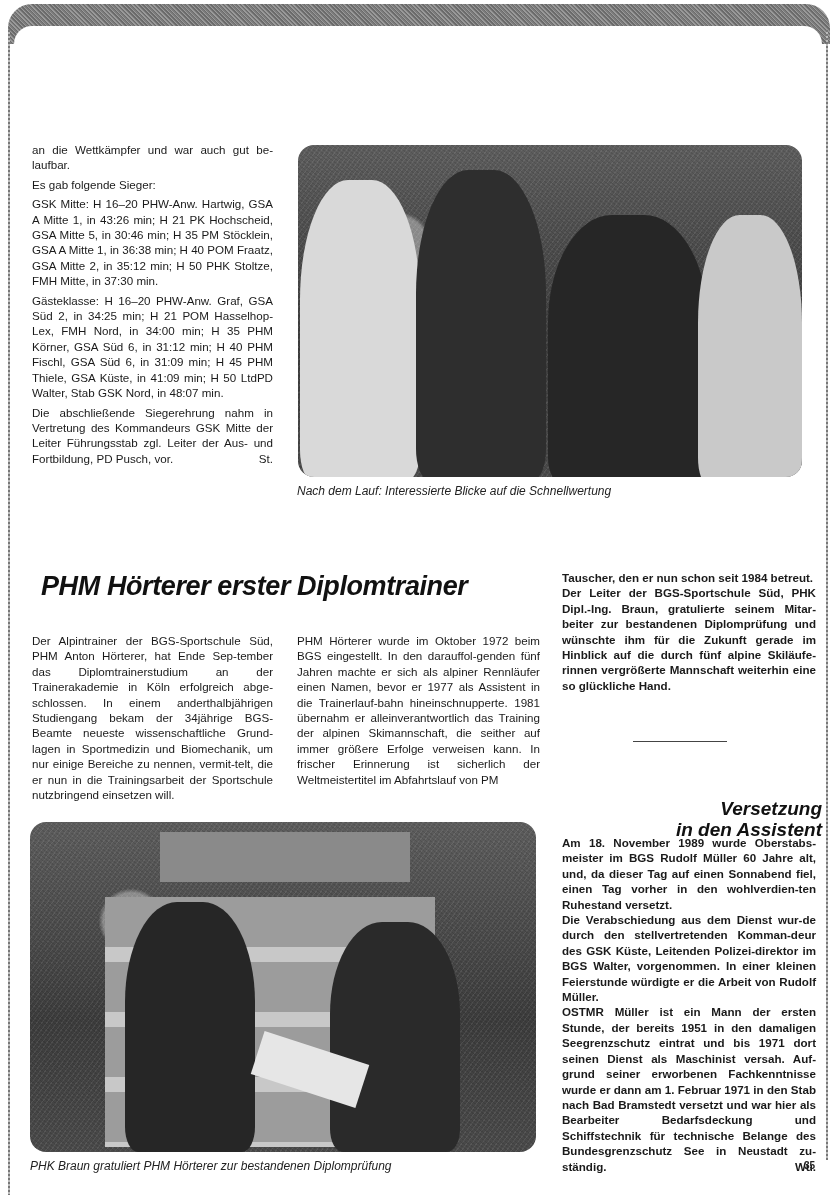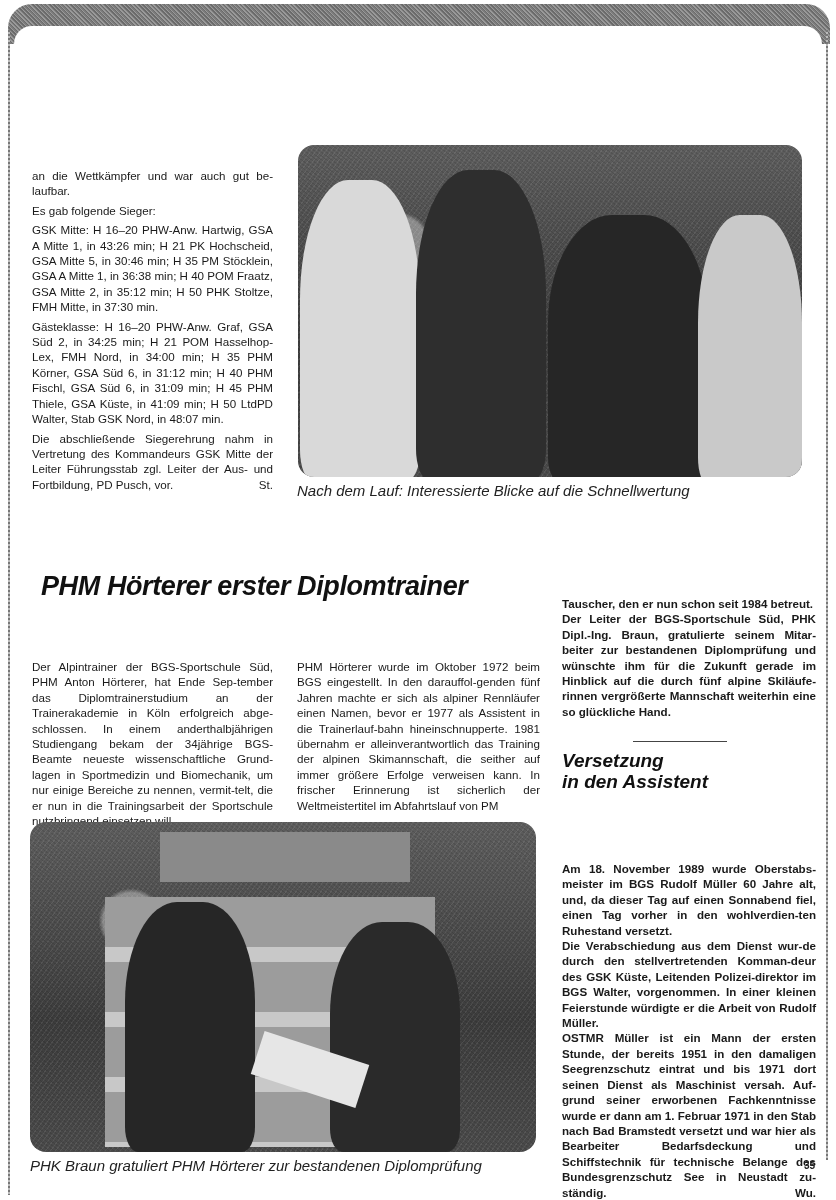--- a/index.html
+++ b/index.html
@@ -20,37 +20,37 @@
     .frame-left {
       position: absolute; left: 8px; top: 30px; width: 2px; height: 1165px;
       background: repeating-linear-gradient(180deg, #777 0 2px, #bbb 2px 4px);
     }
     .frame-right {
       position: absolute; left: 826px; top: 30px; width: 2px; height: 1130px;
       background: repeating-linear-gradient(180deg, #777 0 2px, #bbb 2px 4px);
     }
     .col {
       position: absolute; font-size: 11.6px; line-height: 15.4px;
-      text-align: justify; hyphens: manual; margin-top: 26px;
+      text-align: justify; hyphens: manual;
     }
     .col p { margin: 0 0 4px 0; }
     .col p.tight { margin: 0; font-weight: bold; }
     .headline {
       position: absolute; left: 30px; top: 560px; width: 520px;
       font-family: "Liberation Sans", sans-serif; font-weight: bold; font-style: italic;
       font-size: 27px; line-height: 30px; letter-spacing: -0.4px; color: #111;
       margin: 11px;
     }
     .subhead {
-      position: absolute; left: 562px; top: 750px; width: 260px;
+      position: absolute; left: 562px; top: 798px; width: 260px;
       font-weight: bold; font-style: italic; font-size: 19px; line-height: 21px;
-      color: #111; margin: 0;
+      color: #111; margin: 0; text-align: right;
     }
     .caption {
-      position: absolute; font-style: italic; font-size: 15px; line-height: 14px; color: #222;
+      position: absolute; font-style: italic; font-size: 12px; line-height: 14px; color: #222;
     }
     .photo {
       position: absolute; border-radius: 16px; overflow: hidden;
       background:
         radial-gradient(circle at 20% 30%, rgba(255,255,255,0.35) 0 6%, transparent 7%),
         repeating-linear-gradient(37deg, rgba(0,0,0,0.10) 0 1px, transparent 1px 3px),
         repeating-linear-gradient(-53deg, rgba(255,255,255,0.08) 0 1px, transparent 1px 4px),
         linear-gradient(180deg, #5d5d5d, #3c3c3c 60%, #4a4a4a);
     }
     .fig { position: absolute; border-radius: 40% 40% 10% 10%; }

